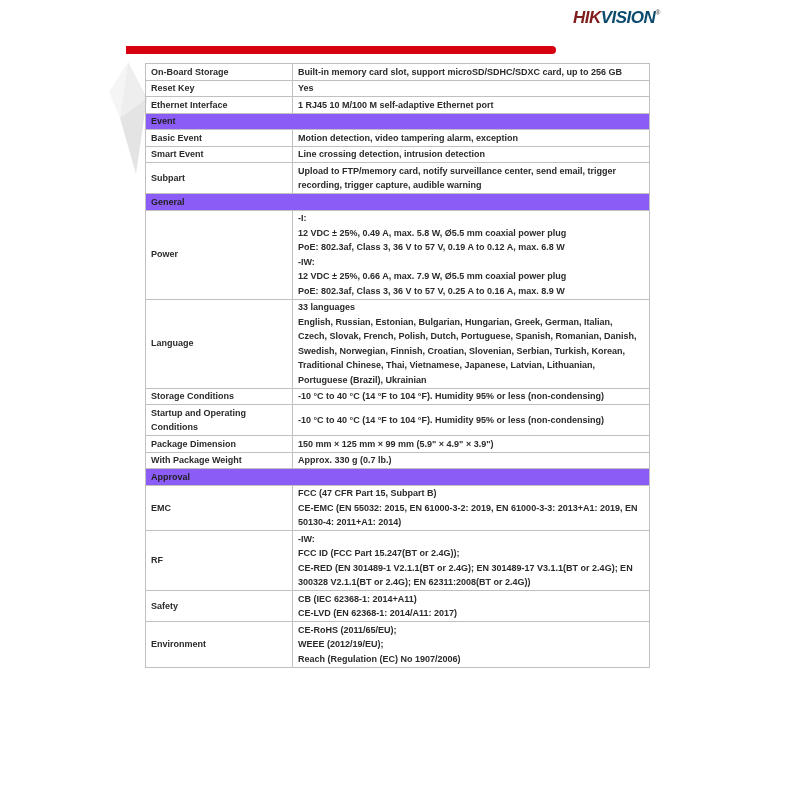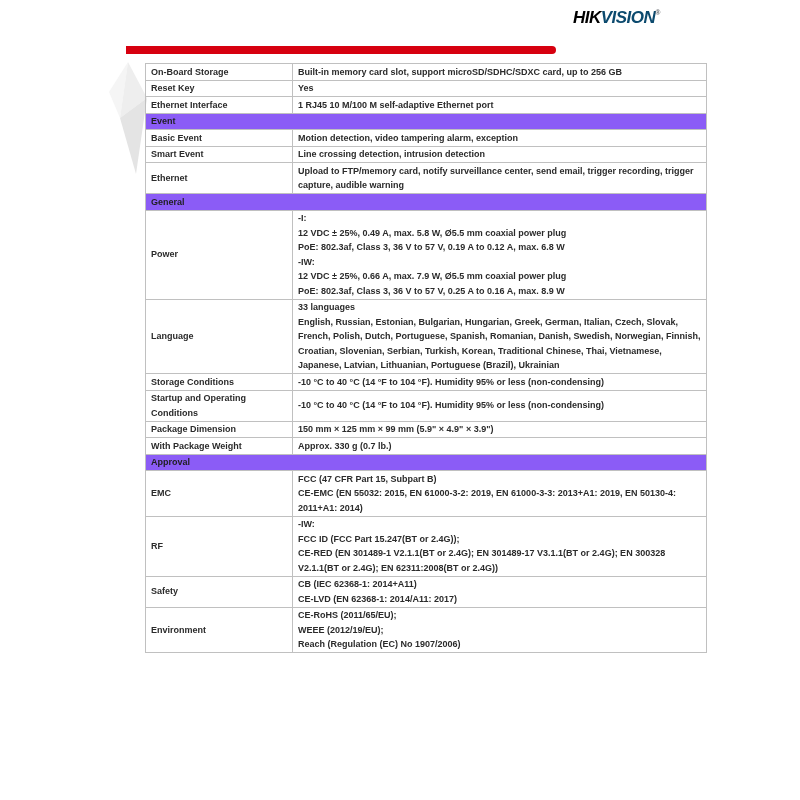--- a/index.html
+++ b/index.html
@@ -12,39 +12,39 @@
     overflow: hidden;
   }
   .page { position: absolute; inset: 0; }
 
   
   .logo {
     position: absolute; top: 8px; right: 140px;
     font-size: 17px; font-weight: bold; font-style: italic;
     letter-spacing: -0.5px; white-space: nowrap;
   }
-  .logo .hik { color: #000000; }
+  .logo .hik { color: #7f1d1d; }
   .logo .vision { color: #0c4a6e; }
   .logo .reg { color: #63666b; font-size: 7px; font-style: normal; vertical-align: top; position: relative; top: 1px; }
 
   
   .redbar {
     position: absolute; left: 126px; top: 46px;
     width: 430px; height: 8px;
     background: #d7000f;
     border-radius: 0 5px 5px 0;
   }
 
   
   .watermark { position: absolute; left: 106px; top: 60px; }
 
   
   table.spec {
     position: absolute; left: 145px; top: 63px;
-    width: 562px;
+    width: 505px;
     border-collapse: collapse;
     table-layout: fixed;
     font-size: 9px;
     line-height: 14.5px;
     font-weight: 600;
   }
   table.spec col.c1 { width: 147px; }
   table.spec td {
     border: 1px solid #c0c0c0;
     padding: 0.5px 5px;
@@ -96,21 +96,21 @@
         </tr>
         <tr>
           <td class="label">Basic Event</td>
           <td class="value">Motion detection, video tampering alarm, exception</td>
         </tr>
         <tr>
           <td class="label">Smart Event</td>
           <td class="value">Line crossing detection, intrusion detection</td>
         </tr>
         <tr>
-          <td class="label">Ethernet</td>
+          <td class="label">Subpart</td>
           <td class="value">Upload to FTP/memory card, notify surveillance center, send email, trigger recording, trigger capture, audible warning</td>
         </tr>
         <tr>
           <td colspan="2" class="section">General</td>
         </tr>
         <tr>
           <td class="label">Power</td>
           <td class="value">-I:
 12 VDC ± 25%, 0.49 A, max. 5.8 W, Ø5.5 mm coaxial power plug
 PoE: 802.3af, Class 3, 36 V to 57 V, 0.19 A to 0.12 A, max. 6.8 W

